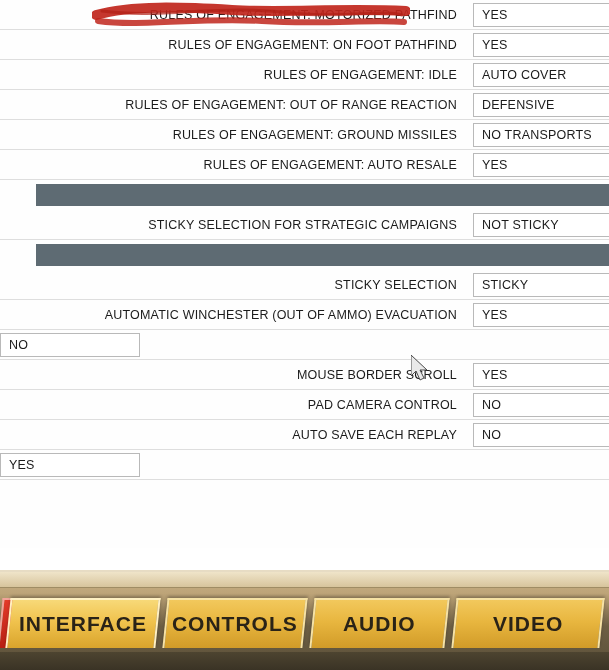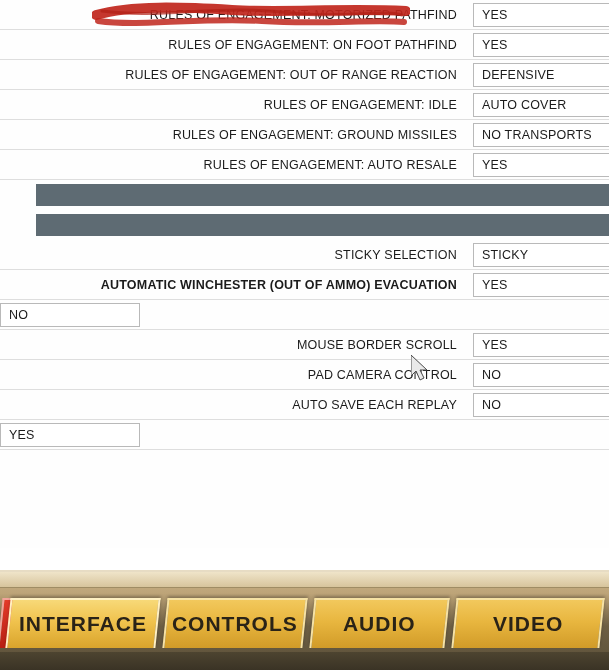--- a/index.html
+++ b/index.html
@@ -72,21 +72,20 @@
     color: #1b1b1b;
     text-transform: uppercase;
     letter-spacing: 0.2px;
     white-space: nowrap;
     overflow: hidden;
   }
 
   
   .row.highlighted .label {
     color: #1b1b1b;
-    font-weight: bold;
   }
   .scribble {
     position: absolute;
     left: 92px;
     top: 1px;
     width: 318px;
     height: 27px;
     pointer-events: none;
   }
 
@@ -184,37 +183,41 @@
   <div class="options" id="options-list">
       <div class="row">
         <div class="label">RULES OF ENGAGEMENT: MOTORIZED PATHFIND</div>
         <div class="value-box">YES</div>
       </div>
       <div class="row">
         <div class="label">RULES OF ENGAGEMENT: ON FOOT PATHFIND</div>
         <div class="value-box">YES</div>
       </div>
       <div class="row">
+        <div class="label">RULES OF ENGAGEMENT: IDLE</div>
+        <div class="value-box">AUTO COVER</div>
+      </div>
+      <div class="row">
         <div class="label">RULES OF ENGAGEMENT: OUT OF RANGE REACTION</div>
         <div class="value-box">DEFENSIVE</div>
       </div>
       <div class="row">
-        <div class="label">RULES OF ENGAGEMENT: IDLE</div>
-        <div class="value-box">AUTO COVER</div>
-      </div>
-      <div class="row">
         <div class="label">RULES OF ENGAGEMENT: GROUND MISSILES</div>
         <div class="value-box">NO TRANSPORTS</div>
       </div>
       <div class="row">
         <div class="label">RULES OF ENGAGEMENT: AUTO RESALE</div>
         <div class="value-box">YES</div>
       </div>
       <div class="row separator">
         <div class="sep-bar"></div>
+      </div>
+      <div class="row">
+        <div class="label">STICKY SELECTION FOR STRATEGIC CAMPAIGNS</div>
+        <div class="value-box">NOT STICKY</div>
       </div>
       <div class="row separator">
         <div class="sep-bar"></div>
       </div>
       <div class="row">
         <div class="label">STICKY SELECTION</div>
         <div class="value-box">STICKY</div>
       </div>
       <div class="row highlighted">
         <div class="label">AUTOMATIC WINCHESTER (OUT OF AMMO) EVACUATION</div>

